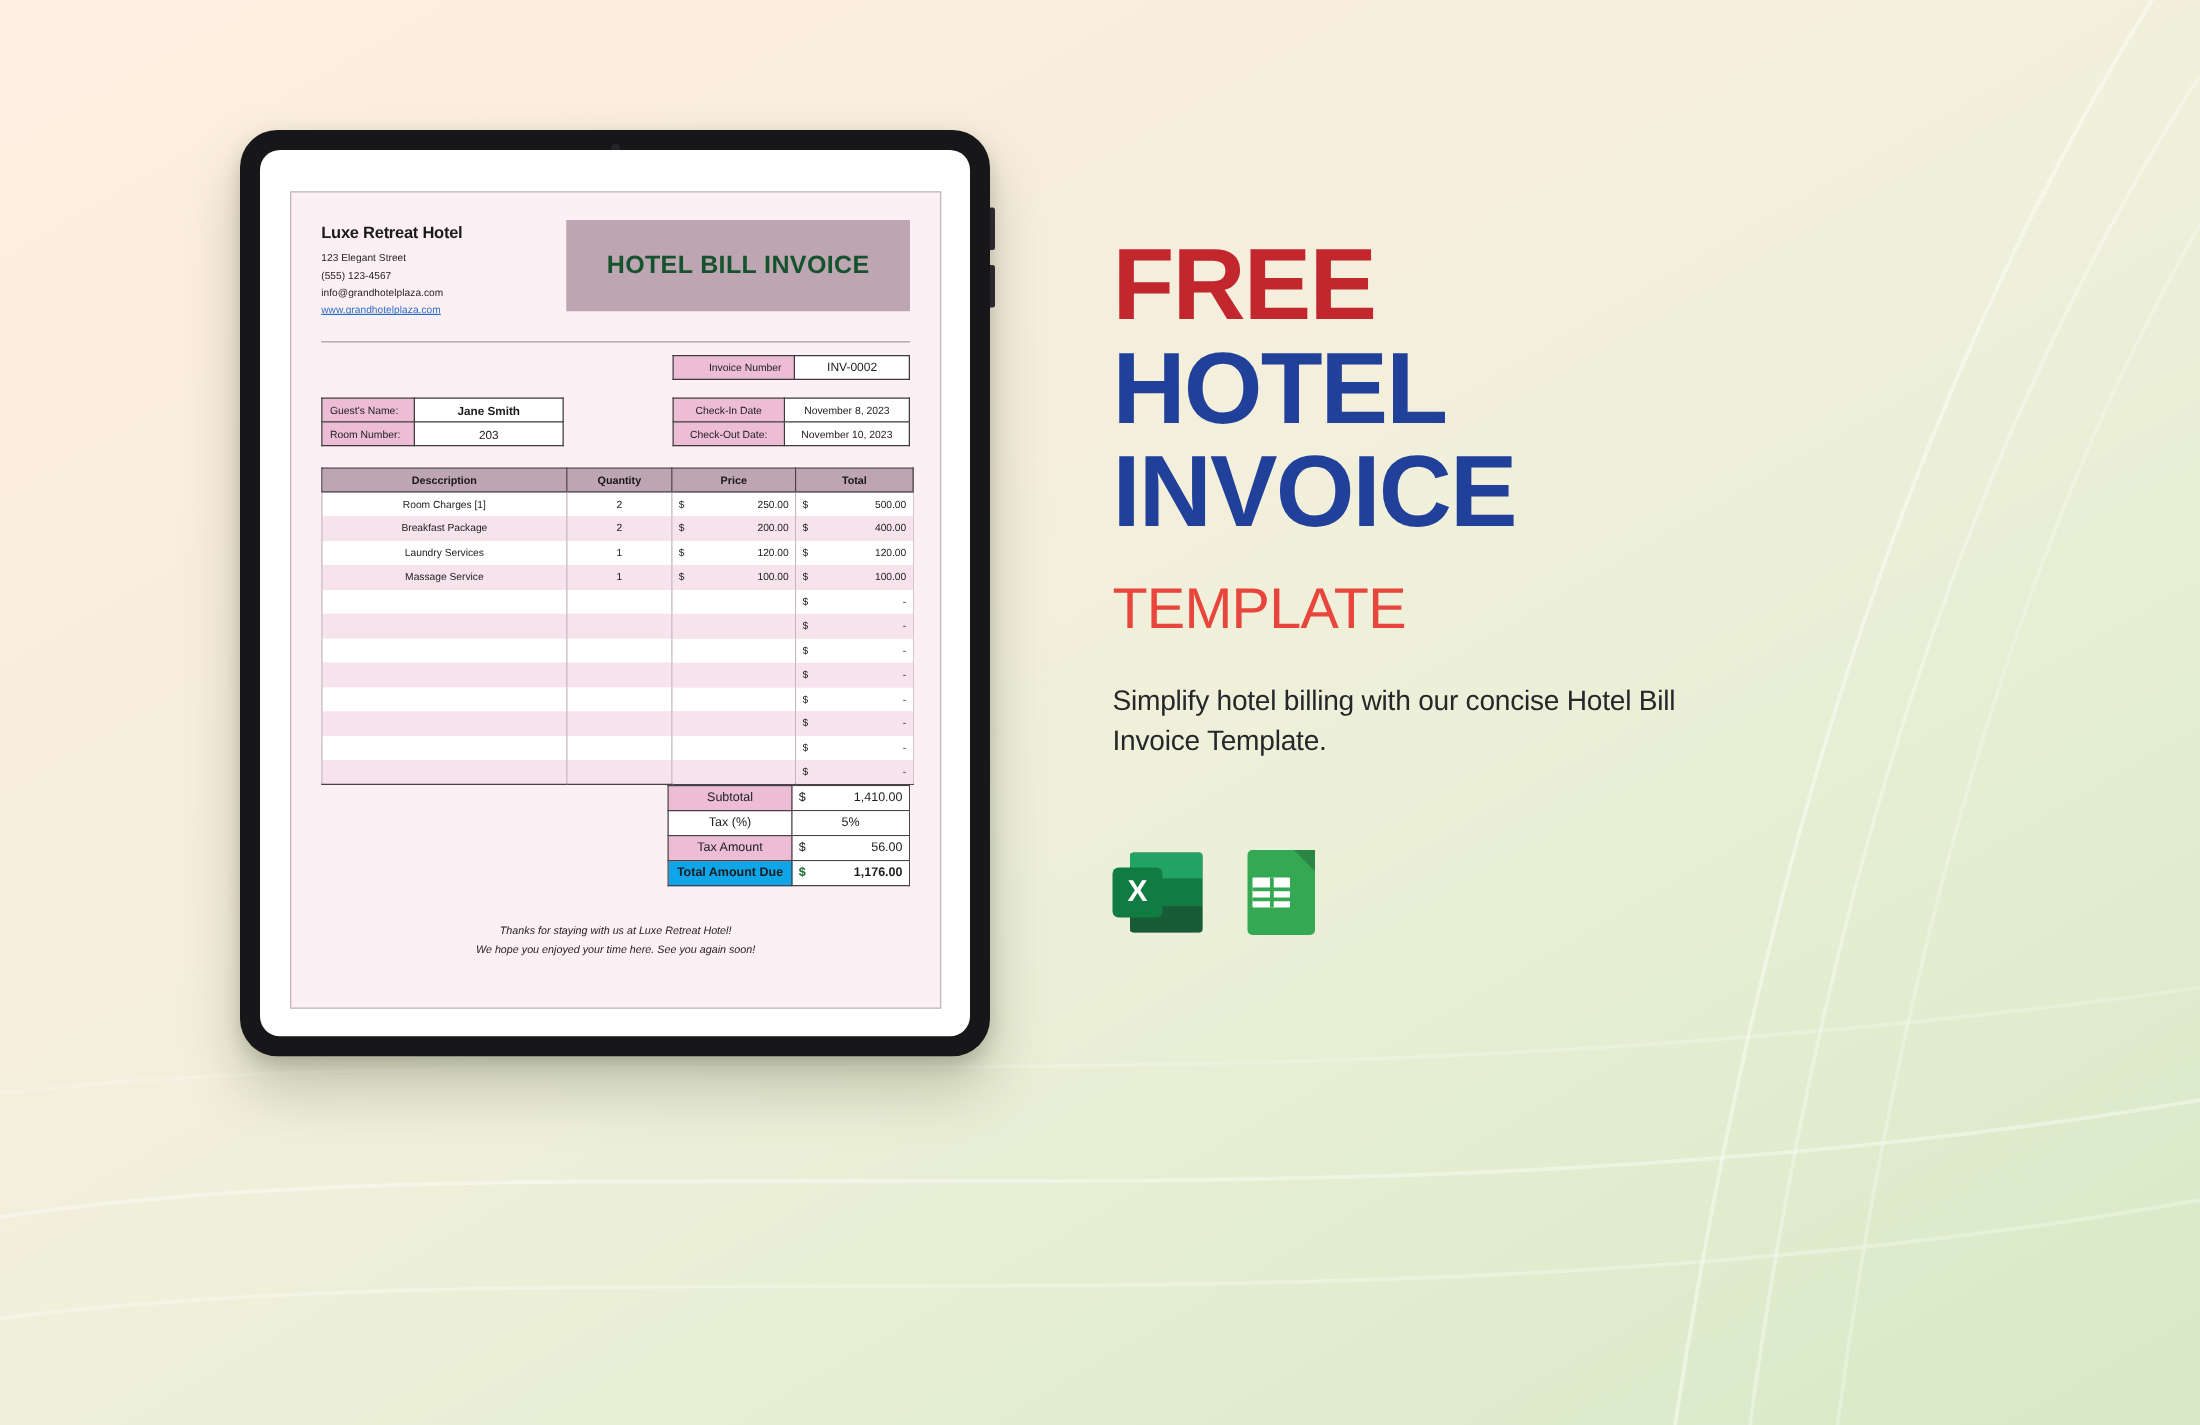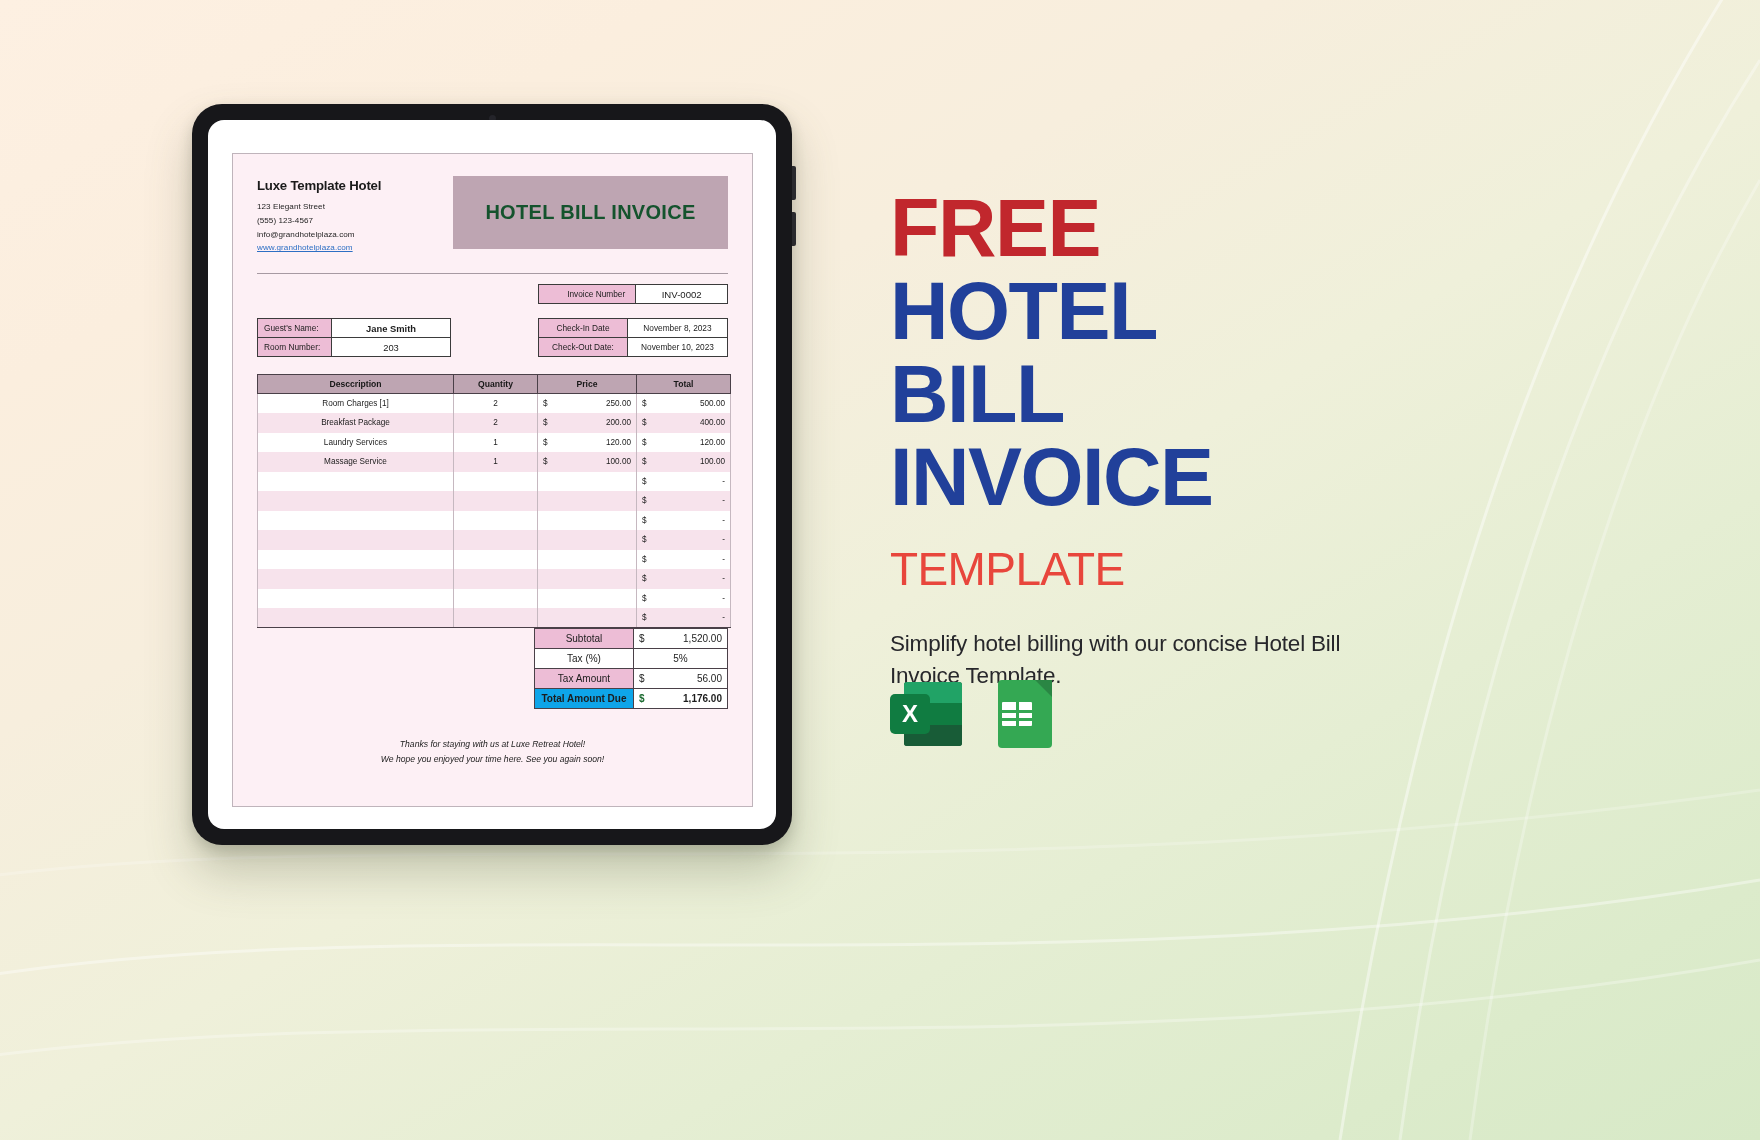--- a/index.html
+++ b/index.html
@@ -364,21 +364,21 @@
   <div id="tablet-frame">
     <div class="side-btn b1"></div>
     <div class="side-btn b2"></div>
 
     <div id="tablet-screen">
 
       <div id="invoice-sheet">
 
         <div class="inv-header">
           <div class="company-block">
-            <div class="company-name">Luxe Template Hotel</div>
+            <div class="company-name">Luxe Retreat Hotel</div>
             <div class="company-line">123 Elegant Street</div>
             <div class="company-line">(555) 123-4567</div>
             <div class="company-line">info@grandhotelplaza.com</div>
             <div class="company-line link">www.grandhotelplaza.com</div>
           </div>
           <div class="title-banner">
             <span>HOTEL BILL INVOICE</span>
           </div>
         </div>
 
@@ -513,21 +513,21 @@
               </tr>
             </tbody>
         </table>
 
         <table id="summary-table">
           <tbody>
               <tr>
             <td class="sum-label">Subtotal</td>
             <td class="sum-val">
               <span class="cur">$</span>
-              <span>1,520.00</span>
+              <span>1,410.00</span>
             </td>
           </tr>
           <tr>
             <td class="sum-label white">Tax (%)</td>
             <td class="sum-val center dark-red">5%</td>
           </tr>
           <tr>
             <td class="sum-label">Tax Amount</td>
             <td class="sum-val dark-red">
               <span class="cur">$</span>
@@ -549,21 +549,20 @@
           <p>We hope you enjoyed your time here. See you again soon!</p>
         </div>
 
       </div>
     </div>
   </div>
 
   <div id="promo">
     <div class="promo-line" id="promo-free">FREE</div>
     <div class="promo-line promo-blue">HOTEL</div>
-    <div class="promo-line promo-blue">BILL</div>
     <div class="promo-line promo-blue">INVOICE</div>
     <div id="promo-template">TEMPLATE</div>
     <div id="promo-desc">Simplify hotel billing with our concise Hotel Bill Invoice Template.</div>
   </div>
 
   <div id="app-icons">
 
     <div class="app-icon">
       <div class="xls-doc">
         <i class="s1"></i>

